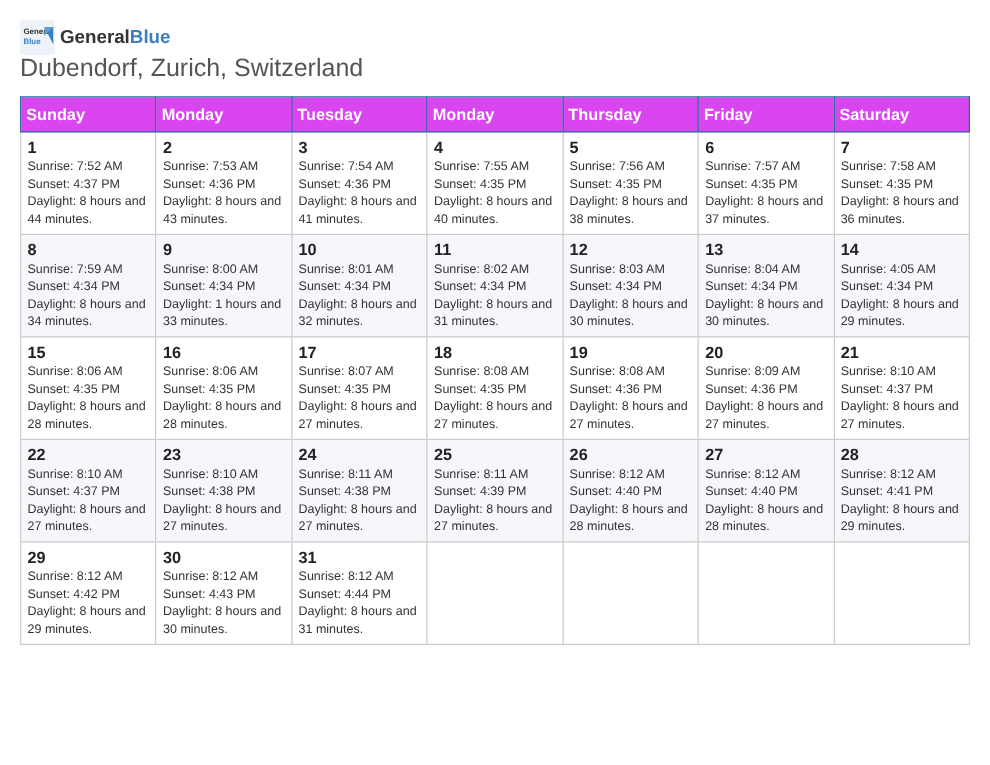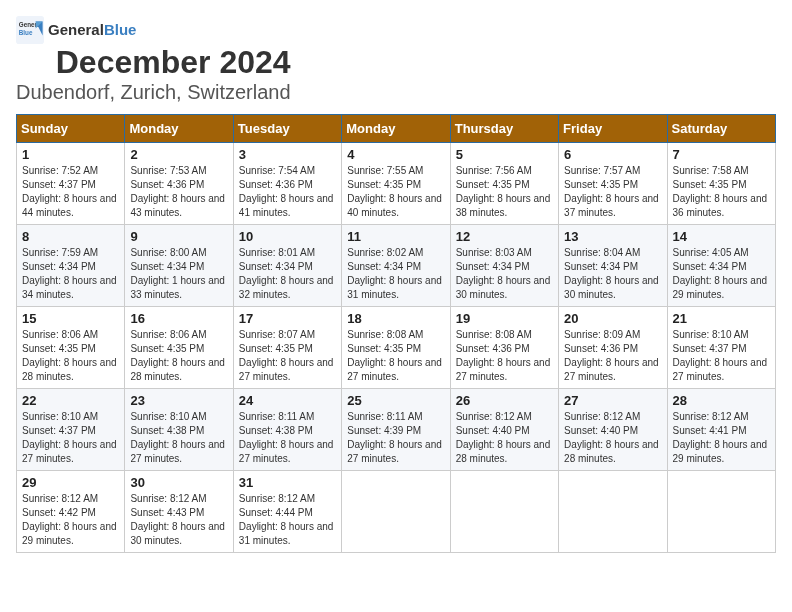--- a/index.html
+++ b/index.html
@@ -37,21 +37,21 @@
     .location-subtitle {
       font-size: 20px;
       color: #555;
     }
     .calendar {
       width: 100%;
       border-collapse: collapse;
       font-size: 11px;
     }
     .calendar th {
-      background: #a16207;
+      background: #d946ef;
       color: #fff;
       padding: 6px 4px;
       text-align: left;
       font-size: 13px;
       font-weight: bold;
       border: 1px solid #2a6aa0;
     }
     .calendar td {
       border: 1px solid #ccc;
       vertical-align: top;
@@ -92,21 +92,20 @@
         <polygon points="28,8 38,8 38,28" fill="#3a7fc1"></polygon>
         <polygon points="28,8 38,8 28,18" fill="#5a9fd4"></polygon>
       </svg>
       <div>
         <div style="font-size:15px;font-weight:bold;line-height:1.1;">
           <span style="color:#333">General</span><span style="color:#3a7fc1">Blue</span>
         </div>
       </div>
     </div>
     <div class="title-area">
-      <div class="month-title">December 2024</div>
       <div class="location-subtitle">Dubendorf, Zurich, Switzerland</div>
     </div>
   </div>
 
   <table class="calendar">
     <thead>
       <tr>
         <th>Sunday</th>
         <th>Monday</th>
         <th>Tuesday</th>

